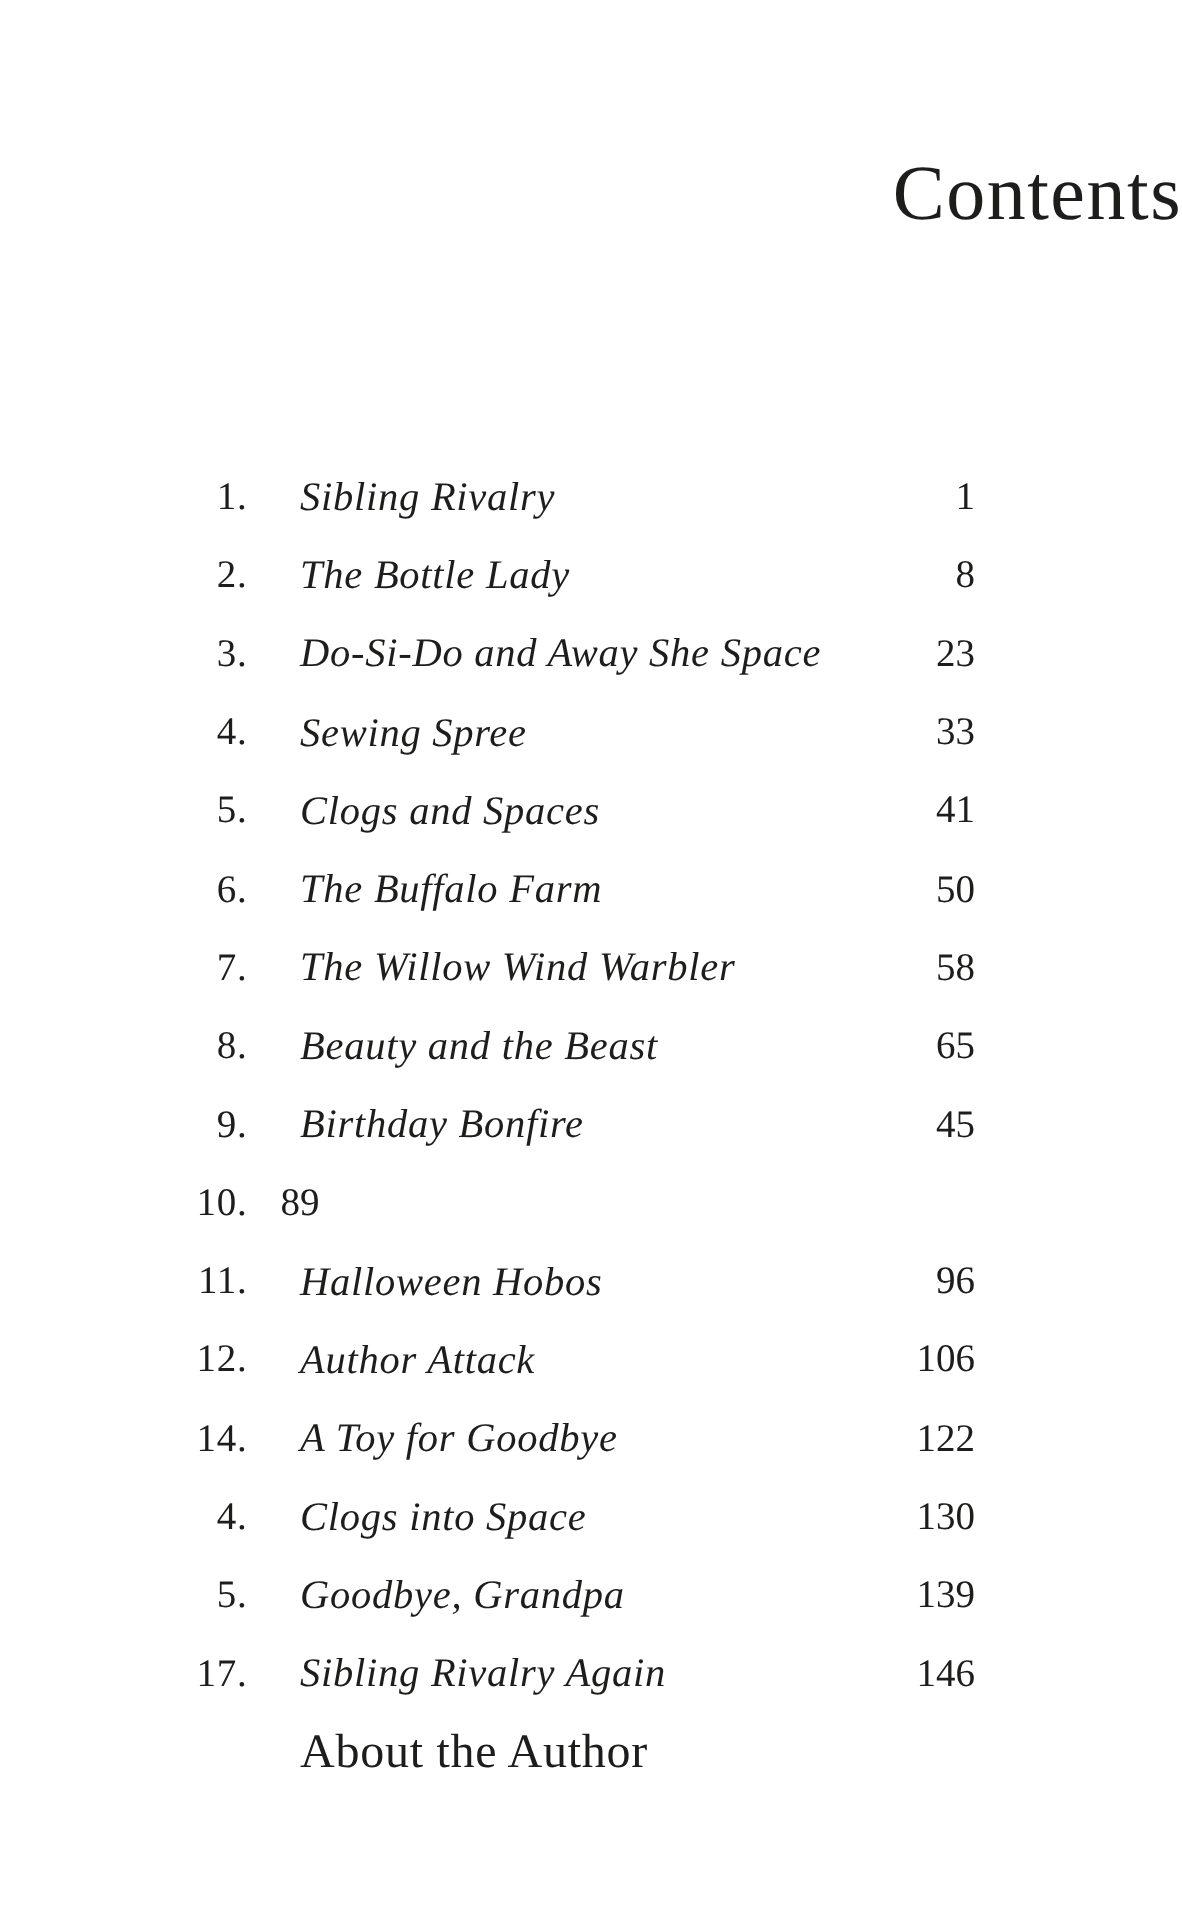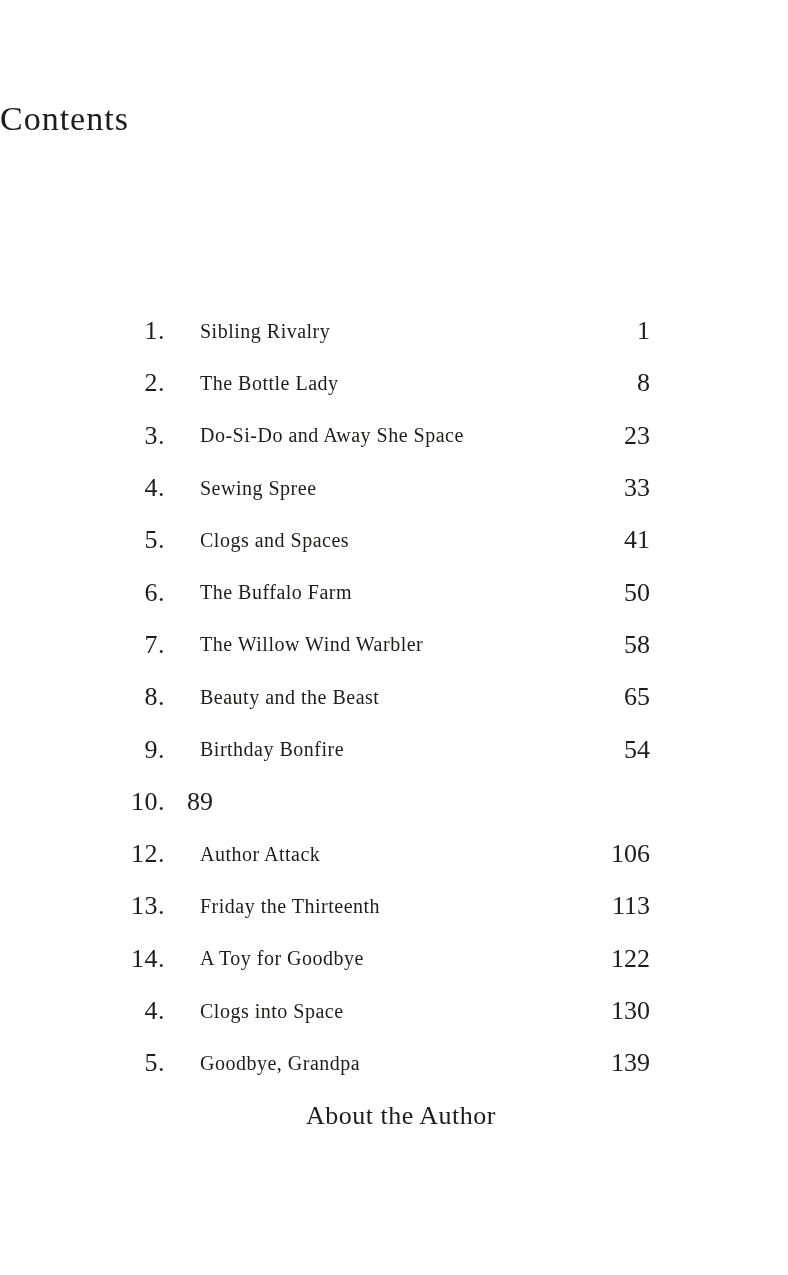--- a/index.html
+++ b/index.html
@@ -16,22 +16,22 @@
     color: var(--ink);
   }
   .page {
     position: relative;
     width: 788px;
     height: 1275px;
     background: var(--paper);
   }
   .contents-title {
     margin-top: 100px;
-    text-align: left;
-    font-size: 34px;
+    text-align: right;
+    font-size: 52px;
     font-weight: 400;
     letter-spacing: 1px;
     color: var(--ink);
   }
   .toc-list {
     position: absolute;
     top: 205px;
     left: 113px;
     width: 537px;
   }
@@ -44,29 +44,29 @@
   .toc-num {
     width: 52px;
     flex: 0 0 52px;
     text-align: right;
     font-style: normal;
     letter-spacing: 0.5px;
   }
   .toc-title {
     flex: 1 1 auto;
     padding-left: 35px;
-    font-size: 20px;
+    font-style: italic;
+    font-size: 27px;
     letter-spacing: 0.5px;
     white-space: nowrap;
     overflow: hidden;
   }
   .toc-title.roman {
     font-style: normal;
-    font-size: 26px;
-    text-align: center;
+    font-size: 32px;
   }
   .toc-page {
     flex: 0 0 auto;
     text-align: right;
     min-width: 48px;
     font-style: normal;
   }
 </style>
 </head>
 <body>
@@ -119,59 +119,64 @@
 
   <div class="toc-row">
     <span class="toc-num">8.</span>
     <span class="toc-title">Beauty and the Beast</span>
     <span class="toc-page">65</span>
   </div>
 
   <div class="toc-row">
     <span class="toc-num">9.</span>
     <span class="toc-title">Birthday Bonfire</span>
-    <span class="toc-page">54</span>
+    <span class="toc-page">45</span>
   </div>
 
   <div class="toc-row">
     <span class="toc-num">10.</span>
     <span class="toc-page">89</span>
   </div>
 
+  <div class="toc-row">
+    <span class="toc-num">11.</span>
+    <span class="toc-title">Halloween Hobos</span>
+    <span class="toc-page">96</span>
+  </div>
 
   <div class="toc-row">
     <span class="toc-num">12.</span>
     <span class="toc-title">Author Attack</span>
     <span class="toc-page">106</span>
   </div>
 
-  <div class="toc-row">
-    <span class="toc-num">13.</span>
-    <span class="toc-title">Friday the Thirteenth</span>
-    <span class="toc-page">113</span>
-  </div>
 
   <div class="toc-row">
     <span class="toc-num">14.</span>
     <span class="toc-title">A Toy for Goodbye</span>
     <span class="toc-page">122</span>
   </div>
 
   <div class="toc-row">
     <span class="toc-num">4.</span>
     <span class="toc-title">Clogs into Space</span>
     <span class="toc-page">130</span>
   </div>
 
   <div class="toc-row">
     <span class="toc-num">5.</span>
     <span class="toc-title">Goodbye, Grandpa</span>
     <span class="toc-page">139</span>
   </div>
 
+  <div class="toc-row">
+    <span class="toc-num">17.</span>
+    <span class="toc-title">Sibling Rivalry Again</span>
+    <span class="toc-page">146</span>
+  </div>
 
   <div class="toc-row">
     <span class="toc-num"></span>
     <span class="toc-title roman">About the Author</span>
     <span class="toc-page"></span>
   </div>
 </div>
 </div>
 
 </body></html>

